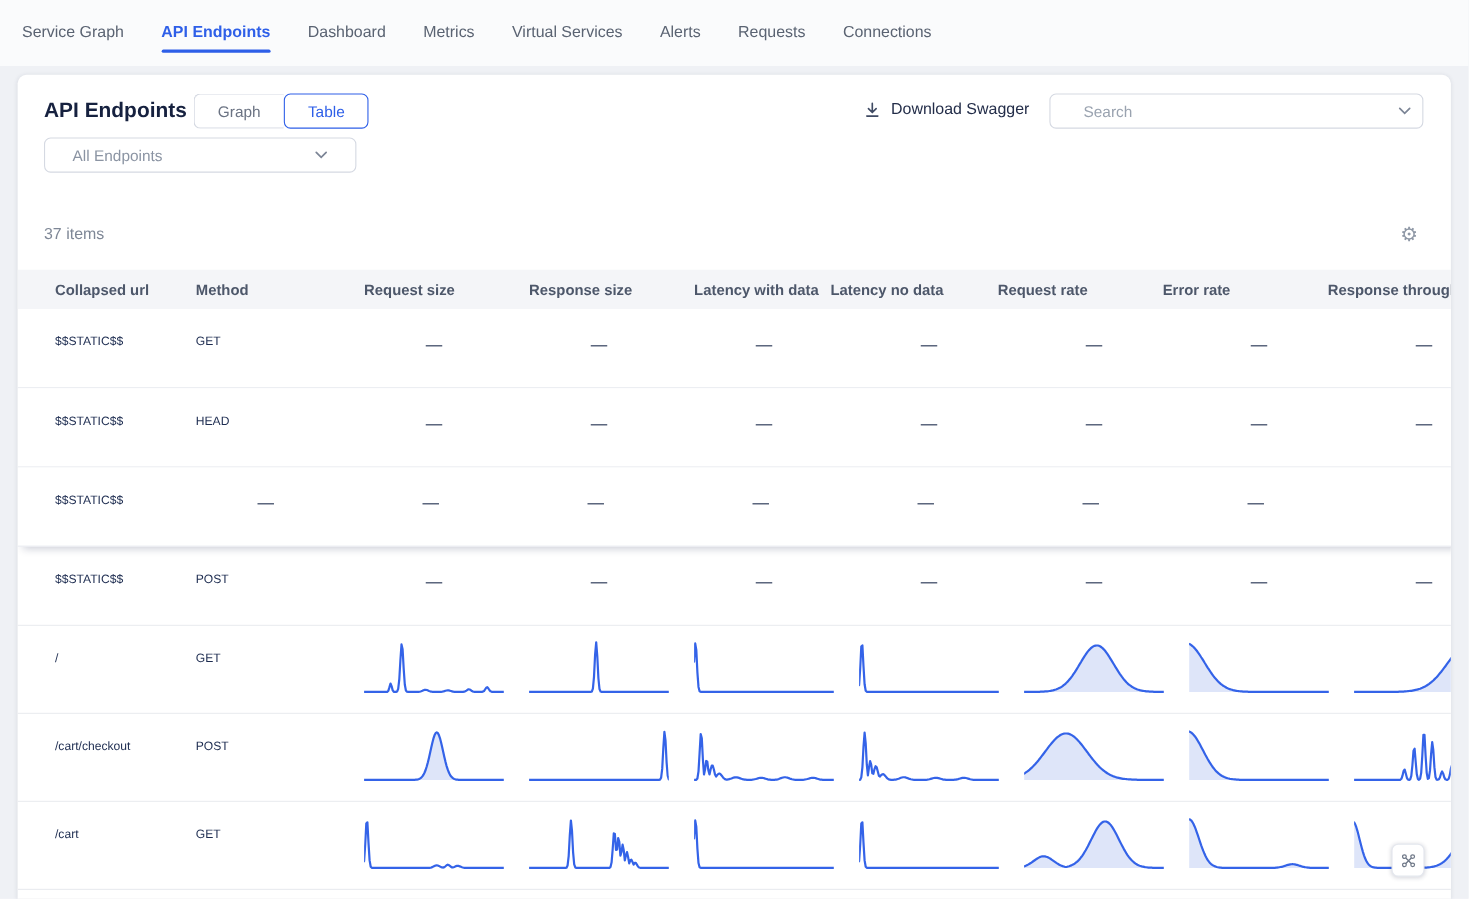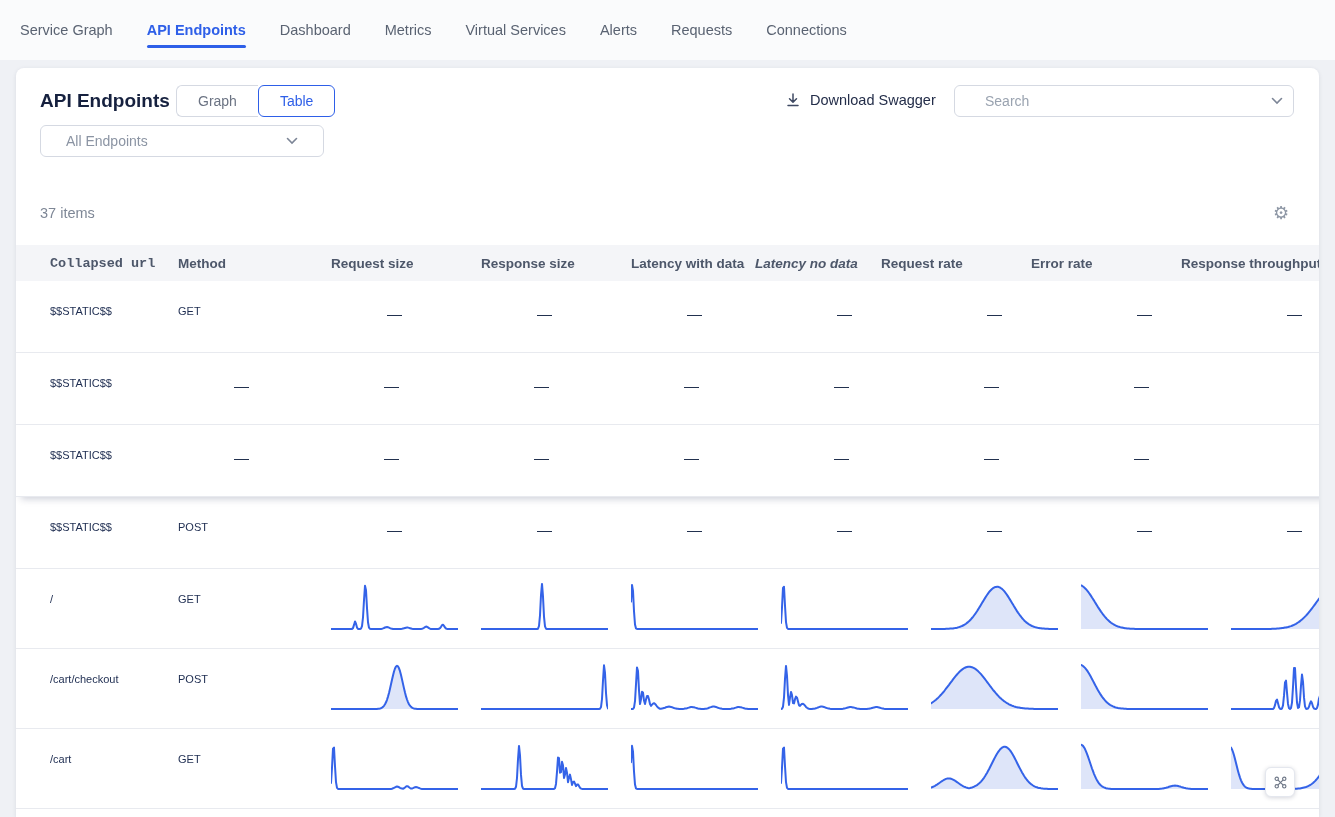--- a/index.html
+++ b/index.html
@@ -100,26 +100,26 @@
 
   <div class="items-count" style="left:24px;top:137px;position:absolute;">37 items</div>
 
   <button class="gear-btn" style="left:1252px;top:132px;">
     <span>⚙</span>
   </button>
 
   <div class="table-wrap" style="left:0;top:177px;height:572px;">
     <div class="tbl" id="tbl">
         <div class="thead">
-          <div class="th" style="width: 162px; padding-left: 34px; font-family: Liberation Mono, monospace;">Collapsed url</div>
+          <div class="th" style="width: 162px; padding-left: 34px;">Collapsed url</div>
           <div class="th" style="width: 153px;">Method</div>
           <div class="th" style="width: 150px;">Request size</div>
           <div class="th" style="width: 150px;">Response size</div>
           <div class="th" style="width: 124px;">Latency with data</div>
-          <div class="th" style="width: 126px; font-style: italic;">Latency no data</div>
+          <div class="th" style="width: 152px;">Latency no data</div>
           <div class="th" style="width: 150px;">Request rate</div>
           <div class="th" style="width: 150px;">Error rate</div>
           <div class="th" style="width: 170px;">Response throughput</div>
         </div>
         <div class="row dash">
           <div class="cell" style="width: 162px; padding-left: 34px;">$$STATIC$$</div>
           <div class="cell" style="width: 153px;">GET</div>
           <div class="chart-cell" style="width: 150px;">
             <span class="dash-val">—</span>
           </div>
@@ -137,20 +137,21 @@
           </div>
           <div class="chart-cell" style="width: 150px;">
             <span class="dash-val">—</span>
           </div>
           <div class="chart-cell" style="width: 170px;">
             <span class="dash-val">—</span>
           </div>
         </div>
         <div class="row dash">
           <div class="cell" style="width: 162px; padding-left: 34px;">$$STATIC$$</div>
+          <div class="cell" style="width: 153px;">HEAD</div>
           <div class="chart-cell" style="width: 150px;">
             <span class="dash-val">—</span>
           </div>
           <div class="chart-cell" style="width: 150px;">
             <span class="dash-val">—</span>
           </div>
           <div class="chart-cell" style="width: 150px;">
             <span class="dash-val">—</span>
           </div>
           <div class="chart-cell" style="width: 150px;">

